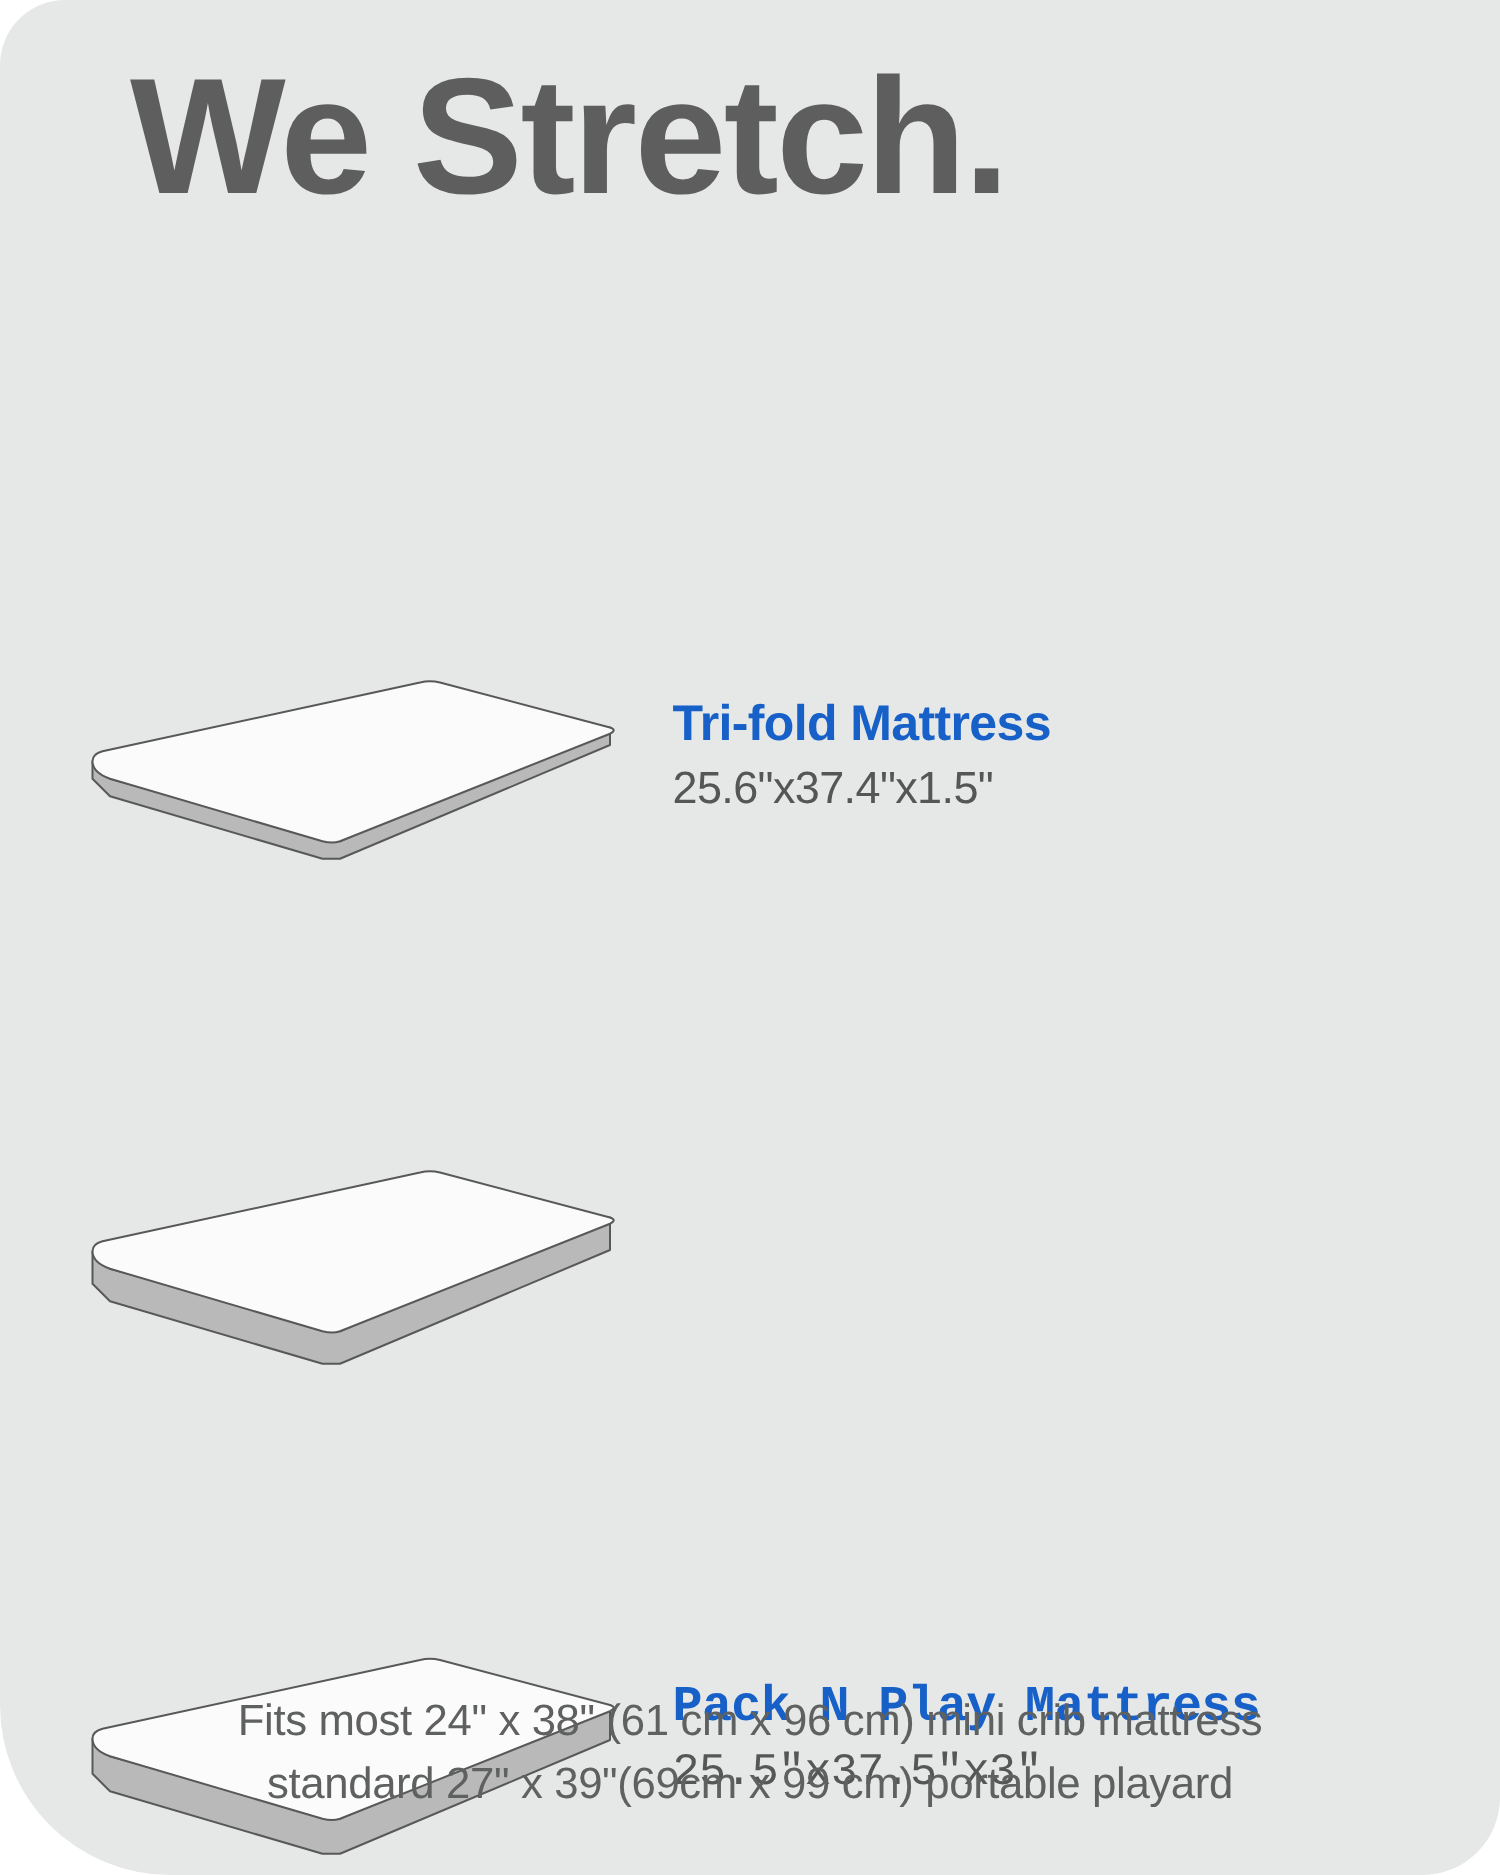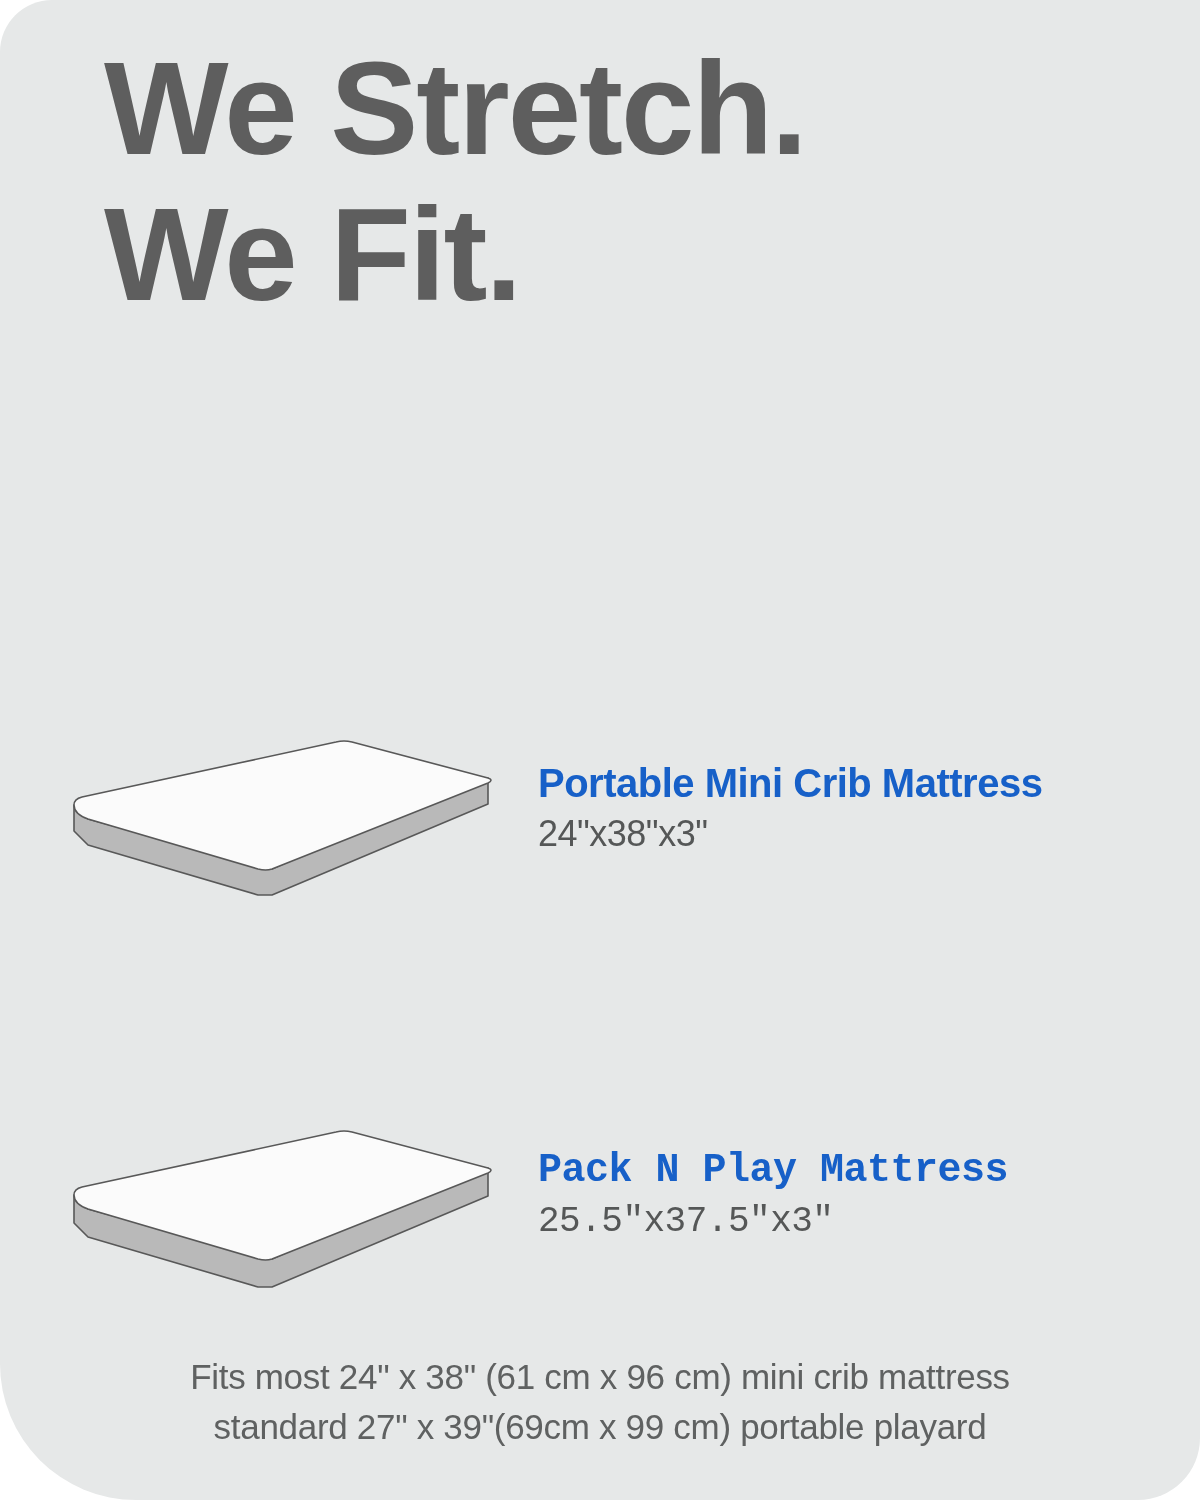--- a/index.html
+++ b/index.html
@@ -119,38 +119,49 @@
     white-space: nowrap;
   }
 </style>
 </head>
 <body>
 
 <div id="panel">
 
   <div id="headline">
     <div class="headline-line">We Stretch.</div>
-    <div class="headline-line">We Fit.</div>
   </div>
 
   <div id="rows">
 
+    <div class="row row-1">
+      <div class="illus">
+        <svg viewBox="0 0 452 196" xmlns="http://www.w3.org/2000/svg">
+          <g stroke="#585858" stroke-width="1.6" stroke-linejoin="round">
+
+            <path d="M6,73 L6,87 L20,101 L190,151 L204,151 L420,60 L420,46 L406,46 L204,137 L20,87 Z" fill="#b9b9b9"></path>
+
+            <path d="M6,73 Q6,67 14,65 L268,10 Q276,8 284,10 L420,46 Q426,48 420,51 L204,137 Q198,139 190,137 L20,87 Q6,82 6,73 Z" fill="#fbfbfb"></path>
+          </g>
+        </svg>
+      </div>
+      <div class="row-text">
+        <div class="row-title">Tri-fold Mattress</div>
+        <div class="row-dims">25.6"x37.4"x1.5"</div>
+      </div>
+    </div>
 
     <div class="row row-2">
       <div class="illus">
         <svg viewBox="0 0 452 196" xmlns="http://www.w3.org/2000/svg">
           <g stroke="#585858" stroke-width="1.6" stroke-linejoin="round">
             <path d="M6,73 L6,99 L20,113 L190,163 L204,163 L420,72 L420,46 L406,46 L204,137 L20,87 Z" fill="#b9b9b9"></path>
             <path d="M6,73 Q6,67 14,65 L268,10 Q276,8 284,10 L420,46 Q426,48 420,51 L204,137 Q198,139 190,137 L20,87 Q6,82 6,73 Z" fill="#fbfbfb"></path>
           </g>
         </svg>
-      </div>
-      <div class="row-text">
-        <div class="row-title">Portable Mini Crib Mattress</div>
-        <div class="row-dims">24"x38"x3"</div>
       </div>
     </div>
 
     <div class="row row-3">
       <div class="illus">
         <svg viewBox="0 0 452 196" xmlns="http://www.w3.org/2000/svg">
           <g stroke="#585858" stroke-width="1.6" stroke-linejoin="round">
             <path d="M6,73 L6,101 L20,115 L190,165 L204,165 L420,74 L420,46 L406,46 L204,137 L20,87 Z" fill="#b9b9b9"></path>
             <path d="M6,73 Q6,67 14,65 L268,10 Q276,8 284,10 L420,46 Q426,48 420,51 L204,137 Q198,139 190,137 L20,87 Q6,82 6,73 Z" fill="#fbfbfb"></path>
           </g>

